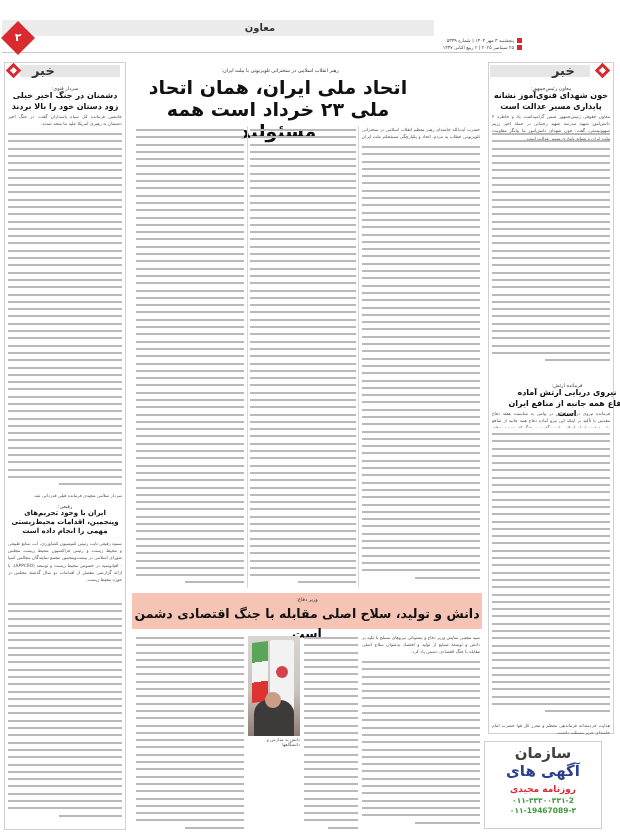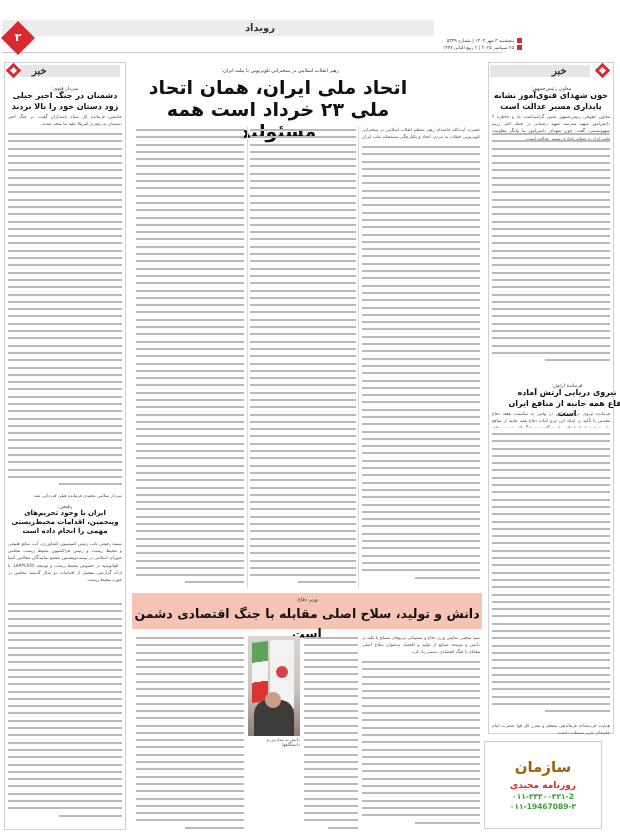--- a/index.html
+++ b/index.html
@@ -16,21 +16,21 @@
   .logo .prefix { position: absolute; right: 4px; bottom: 3px; font-size: 6px; }
   .page-badge { position: absolute; left: 6px; top: 8px; width: 24px; height: 24px; background: #d82a2f; transform: rotate(45deg); }
   .page-num { position: absolute; left: 6px; top: 8px; width: 24px; height: 24px; color: #fff; font-size: 11px; font-weight: bold; text-align: center; line-height: 24px; }
   .dateline { position: absolute; left: 434px; top: 19px; width: 88px; font-size: 4.6px; color: #444; line-height: 7px; }
   .dateline .row { display: flex; align-items: center; gap: 3px; white-space: nowrap; }
   .dateline .sq { width: 5px; height: 5px; background: #d82a2f; flex: none; }
 
   
   .col-box { position: absolute; border: 1px solid #d0d0d0; background: #fff; }
   .tag-bar { position: absolute; height: 12px; background: #e6e6e6; }
-  .tag-label { position: absolute; font-size: 10px; font-weight: bold; color: #333; line-height: 12px; font-family: Liberation Serif, serif; }
+  .tag-label { position: absolute; font-size: 13px; font-weight: bold; color: #333; line-height: 12px; }
   .tag-diamond { position: absolute; width: 11px; height: 11px; background: #d82a2f; transform: rotate(45deg); }
   .tag-diamond::after { content: ""; position: absolute; left: 3px; top: 3px; width: 5px; height: 5px; background: #fff; }
 
   .kicker { font-size: 5px; color: #444; text-align: center; }
   .subhead { font-size: 8px; font-weight: bold; color: #111; text-align: center; line-height: 10.5px; }
 
   .bodytext { font-size: 4.4px; line-height: 7.2px; color: #555; text-align: justify; overflow: hidden; }
   .lines { position: absolute; overflow: hidden; }
   .lines .ln { height: 7.3px; border-bottom: 0; position: relative; }
   .lines .ln::before { content: ""; position: absolute; right: 0; top: 3px; height: 2px; background: #b9b9b9; width: 100%; }
@@ -48,33 +48,33 @@
   .photo { position: absolute; left: 248px; top: 636px; width: 52px; height: 100px; background: linear-gradient(180deg, #d9d6d2 0%, #c8c4bf 55%, #8f7b70 100%); overflow: hidden; }
   .photo .flag { position: absolute; left: 4px; top: 6px; width: 16px; height: 60px; background: linear-gradient(180deg, #5aa55a 0 33%, #f4f4f4 33% 66%, #d33 66% 100%); transform: skewY(-8deg); }
   .photo .banner-cloth { position: absolute; left: 22px; top: 4px; width: 24px; height: 70px; background: #f2f2f2; border-radius: 2px; }
   .photo .logo-mark { position: absolute; left: 28px; top: 30px; width: 12px; height: 12px; border-radius: 50%; background: #d9414a; }
   .photo .person { position: absolute; left: 6px; top: 64px; width: 40px; height: 36px; background: #3d3a3a; border-radius: 14px 14px 0 0; }
   .photo .head { position: absolute; left: 17px; top: 56px; width: 16px; height: 16px; background: #c99d86; border-radius: 50%; }
   .photo-caption { position: absolute; left: 248px; top: 737px; width: 52px; font-size: 4.4px; color: #555; text-align: right; }
 
   
   .ad { position: absolute; left: 484px; top: 741px; width: 118px; height: 88px; border: 1px solid #cfcfcf; background: #fff; text-align: center; }
-  .ad .t1 { font-size: 15px; font-weight: bold; color: #a16207; line-height: 18px; margin-top: 16px; }
+  .ad .t1 { font-size: 15px; font-weight: bold; color: #404040; line-height: 18px; margin-top: 2px; }
   .ad .t2 { font-size: 15px; font-weight: bold; color: #2b3f8f; line-height: 18px; }
   .ad .t3 { font-size: 9px; font-weight: bold; color: #d82a2f; line-height: 14px; margin-top: 2px; }
   .ad .ph { font-size: 7.5px; font-weight: bold; color: #3f9a3a; line-height: 10px; direction: ltr; }
 
   .vrule { position: absolute; width: 1px; background: #d8d8d8; }
 </style>
 </head>
 <body>
 
 <div class="masthead">
   <div class="band"></div>
-  <div class="section-title">رویداد</div>
+  <div class="section-title">معاون</div>
   <div class="rule"></div>
   <div class="page-badge"></div>
   <div class="page-num">۲</div>
   <div class="dateline">
     <div class="row">
         <span class="sq"></span>
         <span>پنجشنبه ۳ مهر ۱۴۰۴ | شماره ۵۳۴۹</span>
       </div>
     <div class="row">
         <span class="sq"></span>
@@ -570,16 +570,17 @@
   <div class="flag"></div>
   <div class="banner-cloth"></div>
   <div class="logo-mark"></div>
   <div class="person"></div>
   <div class="head"></div>
 </div>
 <div class="photo-caption">دانش به مدارس و دانشگاهها</div>
 
 <div class="ad">
   <div class="t1">سازمان</div>
+  <div class="t2">آگهی های</div>
   <div class="t3">روزنامه مجیدی</div>
   <div class="ph">۰۱۱-۳۳۳۰۰۳۳۱-2</div>
   <div class="ph">۰۱۱-19467089-۳</div>
 </div>
 
 </body></html>

